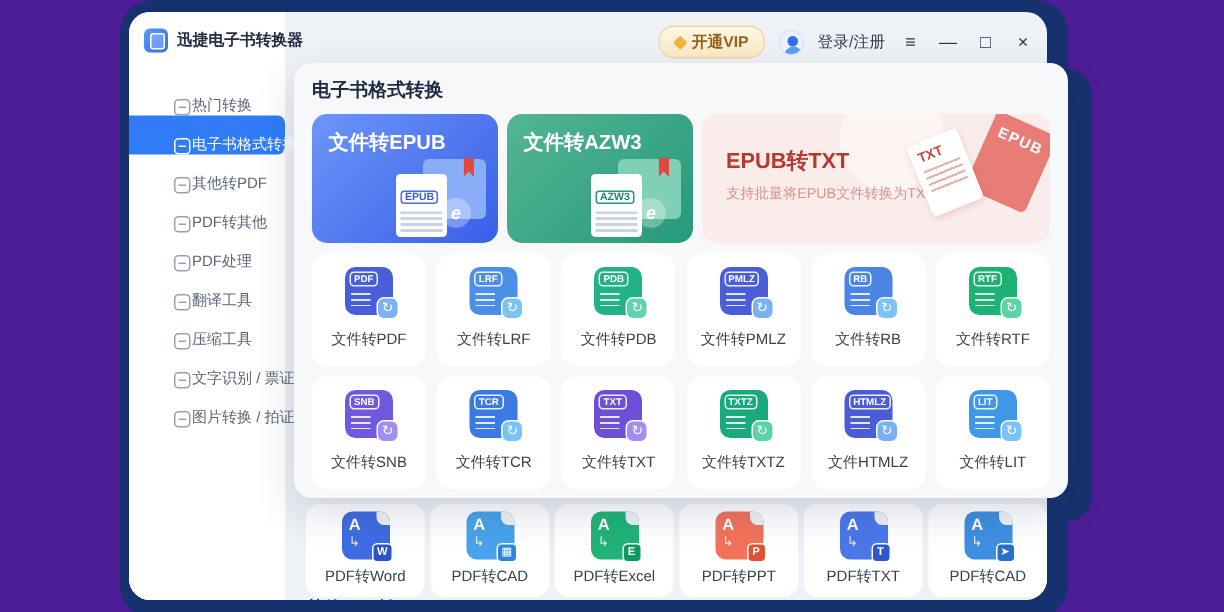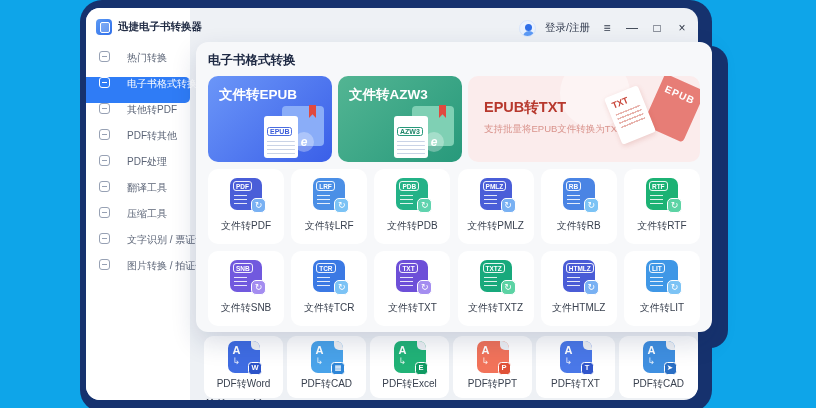--- a/index.html
+++ b/index.html
@@ -1,38 +1,38 @@
 <!DOCTYPE html>
 <html><head>
 <meta charset="utf-8">
 <style>
   * { margin:0; padding:0; box-sizing:border-box; }
   body { font-family:"Liberation Sans","DejaVu Sans",sans-serif; background:#fff; }
-  #stage { position:relative; width:816px; height:408px; overflow:hidden; background:#0ea5e9; }
+  #stage { position:relative; width:816px; height:408px; overflow:hidden; background:#4c1d95; }
 
   
   #navy-main { position:absolute; left:80; left:80px; top:0; width:632px; height:412px;
     background:#16326e; border-radius:22px; }
   #navy-popup { position:absolute; left:694px; top:46px; width:34px; height:302px;
     background:#16326e; border-radius:0 18px 18px 0; }
 
   
   #win { position:absolute; left:86px; top:8px; width:612px; height:392px;
     background:#eef1f5; border-radius:14px; overflow:hidden; }
 
   
   #sidebar { position:absolute; left:0; top:0; width:104px; height:100%; background:#fff; }
   #logo-row { display:flex; align-items:center; gap:6px; padding:11px 0 10px 10px; }
   #logo-ic { width:16px; height:16px; border-radius:4px;
     background:linear-gradient(135deg,#5c9af5,#2e6ee9); position:relative; flex:none; }
   #logo-ic::after { content:""; position:absolute; left:4px; top:3px; width:8px; height:9px;
     border:1.4px solid #fff; border-radius:2px; background:rgba(255,255,255,.25); }
   #app-title { font-size:10.5px; font-weight:bold; color:#222d45; white-space:nowrap; }
   #side-list { margin-top:6px; }
-  .side-item { display:flex; align-items:flex-start; gap:17px; height:26px; padding-left:13px;
+  .side-item { display:flex; align-items:flex-end; gap:1px; height:26px; padding-left:30px;
     font-size:10px; color:#5c6577; cursor:pointer; white-space:nowrap; }
   .side-item .sic { width:11px; height:11px; border:1.3px solid #97a1b4; border-radius:3px;
     position:relative; flex:none; }
   .side-item .sic::after { content:""; position:absolute; left:2px; top:4px; width:5px; height:1.4px;
     background:#97a1b4; }
   .side-item.active { background:#2f7cf6; color:#fff; border-radius:0 5px 5px 0; }
   .side-item.active .sic { border-color:#fff; } .side-item.active .sic::after { background:#fff; }
 
   
   #tb-right { position:absolute; right:8px; top:8px; height:24px; display:flex; align-items:center; gap:9px; }
@@ -175,20 +175,24 @@
   </div>
 
   <div class="side-item">
     <span class="sic"></span>
     <span class="slabel">图片转换 / 拍证件照</span>
   </div>
 </div>
     </div>
 
     <div id="tb-right">
+      <div id="vip-pill">
+        <span id="vip-diamond"></span>
+        <span id="vip-label">开通VIP</span>
+      </div>
       <span id="avatar"></span>
       <span id="login-label">登录/注册</span>
       <span class="winctl">≡</span>
       <span class="winctl">—</span>
       <span class="winctl">□</span>
       <span class="winctl">×</span>
     </div>
 
     <div id="bottom-row">
   <div class="pdf-card">

